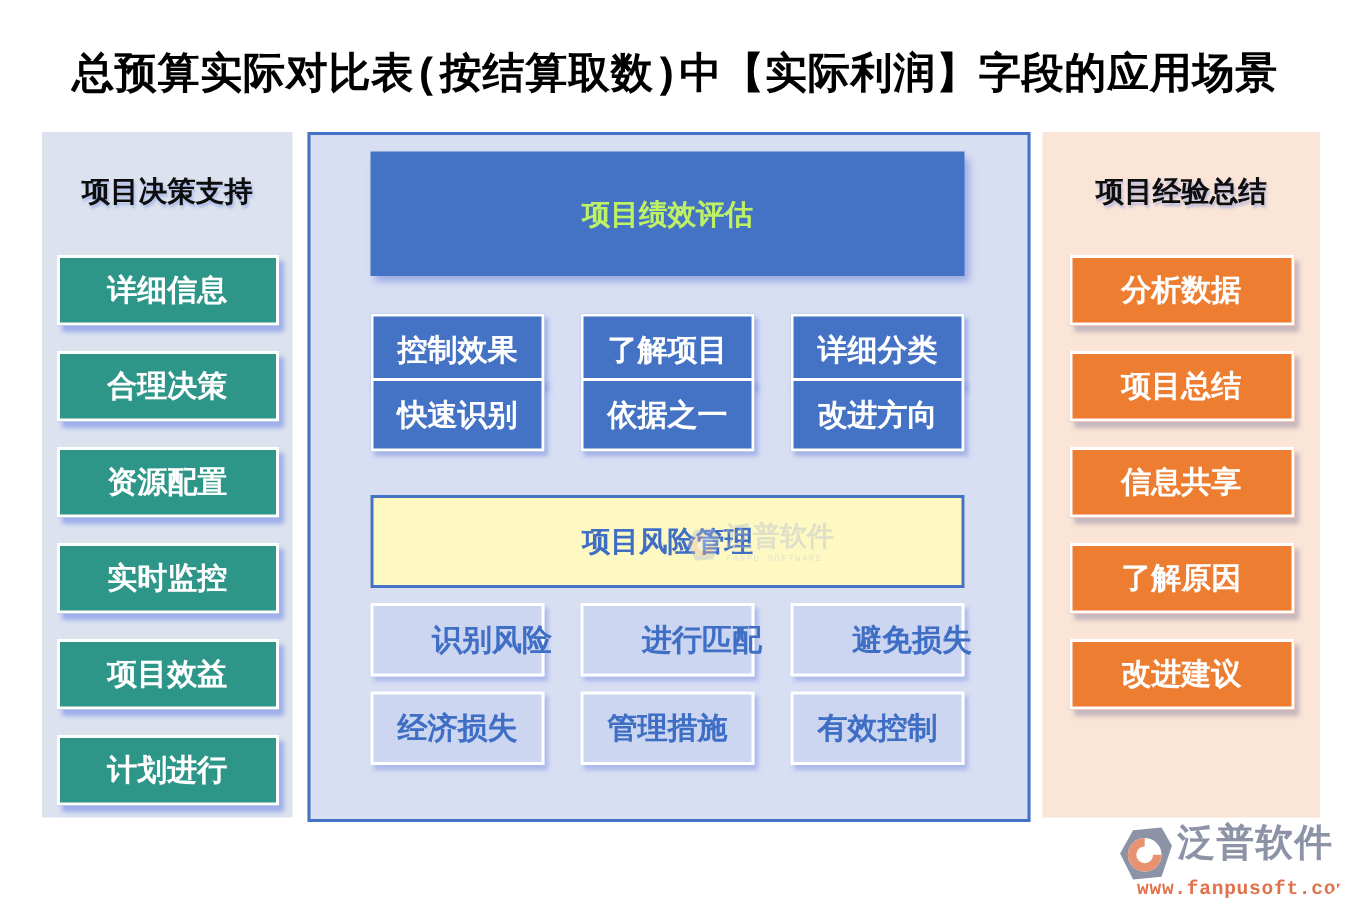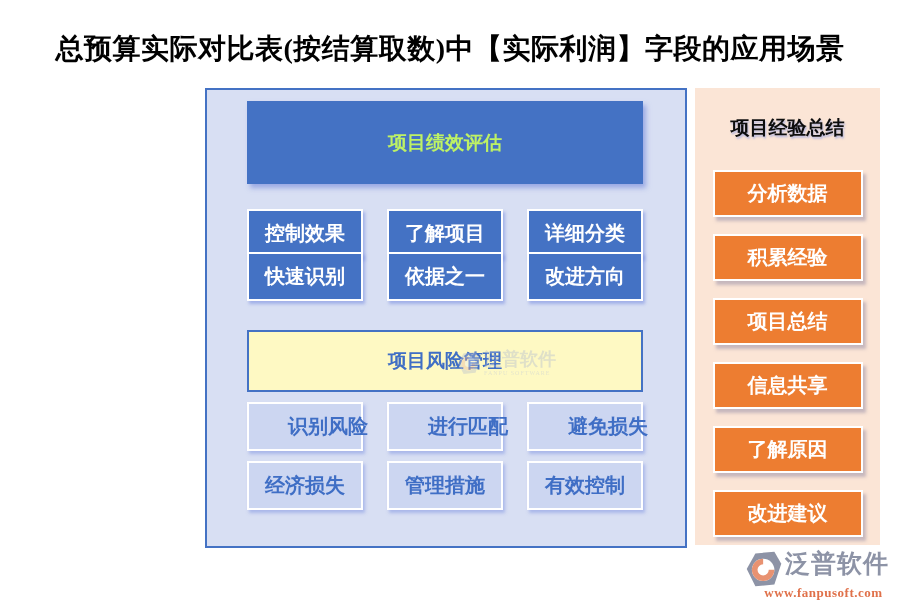--- a/index.html
+++ b/index.html
@@ -1,18 +1,18 @@
 <!DOCTYPE html>
 <html><head>
 <meta charset="utf-8">
 <style>
   html,body { margin:0; padding:0; background:#ffffff; }
   .stage {
     position:relative; width:900px; height:600px; overflow:hidden;
-    background:#ffffff; font-family:Liberation Serif, serif;
+    background:#ffffff; font-family:Liberation Mono, monospace;border-radius:28px;
   }
   .page-title {
     position:absolute; top:30px; left:0; width:100%;
     text-align:center; font-size:28px; font-weight:bold; color:#000;
     white-space:nowrap; letter-spacing:0.5px;
   }
   
   .side-panel { position:absolute; top:88px; height:457px; }
   .side-panel.left  { left:28px;  width:167px; background:#dce3ee; }
   .side-panel.right { left:695px; width:185px; background:#fbe5d6; }
@@ -74,20 +74,31 @@
   .fl-url  { font-size:13px; font-weight:bold; color:#e0714a; margin-top:-3px; text-align:center;
              margin-left:14px; letter-spacing:0.5px; }
 </style>
 </head>
 <body>
 
 <div class="stage">
 
   <div class="page-title">总预算实际对比表(按结算取数)中【实际利润】字段的应用场景</div>
 
+  <div class="side-panel left">
+    <div class="side-title">项目决策支持</div>
+    <div class="side-buttons">
+      <div class="btn green-btn">详细信息</div>
+      <div class="btn green-btn">合理决策</div>
+      <div class="btn green-btn">资源配置</div>
+      <div class="btn green-btn">实时监控</div>
+      <div class="btn green-btn">项目效益</div>
+      <div class="btn green-btn">计划进行</div>
+    </div>
+  </div>
 
   <div class="center-panel">
     <div class="perf-header">项目绩效评估</div>
 
     <div class="center-btn blue-btn c-r1 c-c1">控制效果</div>
     <div class="center-btn blue-btn c-r1 c-c2">了解项目</div>
     <div class="center-btn blue-btn c-r1 c-c3">详细分类</div>
     <div class="center-btn blue-btn c-r2 c-c1">快速识别</div>
     <div class="center-btn blue-btn c-r2 c-c2">依据之一</div>
     <div class="center-btn blue-btn c-r2 c-c3">改进方向</div>
@@ -111,21 +122,20 @@
     <div class="center-btn lite-btn c-r3 c-c3">避免损失</div>
     <div class="center-btn lite-btn c-r4 c-c1">经济损失</div>
     <div class="center-btn lite-btn c-r4 c-c2">管理措施</div>
     <div class="center-btn lite-btn c-r4 c-c3">有效控制</div>
   </div>
 
   <div class="side-panel right">
     <div class="side-title">项目经验总结</div>
     <div class="side-buttons">
       <div class="btn orange-btn">分析数据</div>
-      <div class="btn orange-btn">积累经验</div>
       <div class="btn orange-btn">项目总结</div>
       <div class="btn orange-btn">信息共享</div>
       <div class="btn orange-btn">了解原因</div>
       <div class="btn orange-btn">改进建议</div>
     </div>
   </div>
 
   <div class="footer-logo">
     <div class="fl-row">
       <svg width="40" height="38" viewBox="0 0 44 44">

